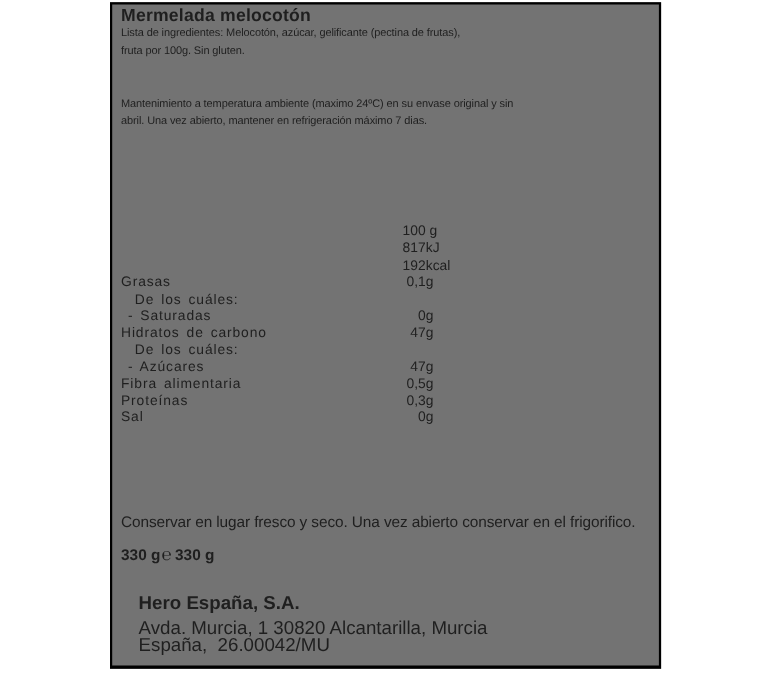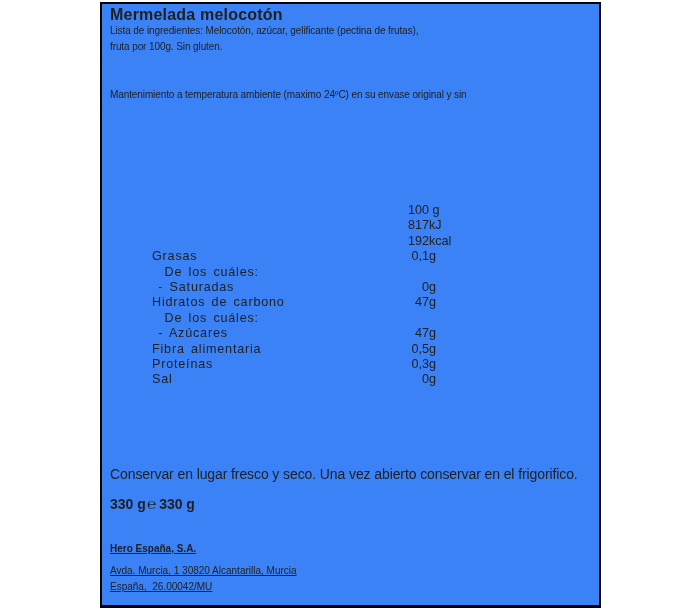--- a/index.html
+++ b/index.html
@@ -19,21 +19,21 @@
     overflow: hidden;
   }
   .label-box {
     position: absolute;
     left: 100px;
     top: 2px;
     width: 497px;
     height: 601px;
     border: 2px solid #000000;
     border-bottom-width: 3px;
-    background: #3b82f6;
+    background: #737373;
     overflow: hidden;
   }
   .product-title {
     position: absolute;
     left: 8px;
     top: 1px;
     font-size: 16px;
     line-height: 19px;
     font-weight: bold;
     letter-spacing: 0.2px;
@@ -53,21 +53,20 @@
     position: absolute;
     left: 8px;
     top: 199px;
     width: 470px;
     font-size: 12.6px;
   }
   .nrow {
     position: relative;
     height: 15.4px;
     line-height: 15.4px;
-    margin-left: 42px;
   }
   .nlabel {
     position: absolute;
     left: 0;
     top: 0;
     white-space: pre;
     letter-spacing: 0.8px;
     word-spacing: 2px;
   }
   .nnum {
@@ -103,25 +102,24 @@
     white-space: nowrap;
   }
   .net-weight .esign {
     font-weight: 400;
     font-size: 15.5px;
     margin-left: 1px;
     margin-right: 3px;
   }
   .company {
     position: absolute;
-    left: 8px;
+    left: 24px;
     top: 537px;
-    font-size: 10px;
+    font-size: 17px;
     line-height: 16px;
-    text-decoration: underline;
   }
   .company .name {
     font-weight: bold;
     margin-bottom: 6px;
     white-space: nowrap;
   }
   .company .addr { white-space: pre; }
 </style>
 </head>
 <body>
@@ -131,20 +129,21 @@
 
     <div class="product-title">Mermelada melocotón</div>
 
     <div class="para ingredients">
       <div>Lista de ingredientes: Melocotón, azúcar, gelificante (pectina de frutas),</div>
       <div>fruta por 100g. Sin gluten.</div>
     </div>
 
     <div class="para storage">
       <div>Mantenimiento a temperatura ambiente (maximo 24ºC) en su envase original y sin</div>
+      <div>abril. Una vez abierto, mantener en refrigeración máximo 7 dias.</div>
     </div>
 
     <div class="nutrition">
         <div class="nrow">
           <span class="nlabel"></span>
           <span class="nnum">100</span>
           <span class="nunit"> g</span>
         </div>
         <div class="nrow">
           <span class="nnum">817</span>

